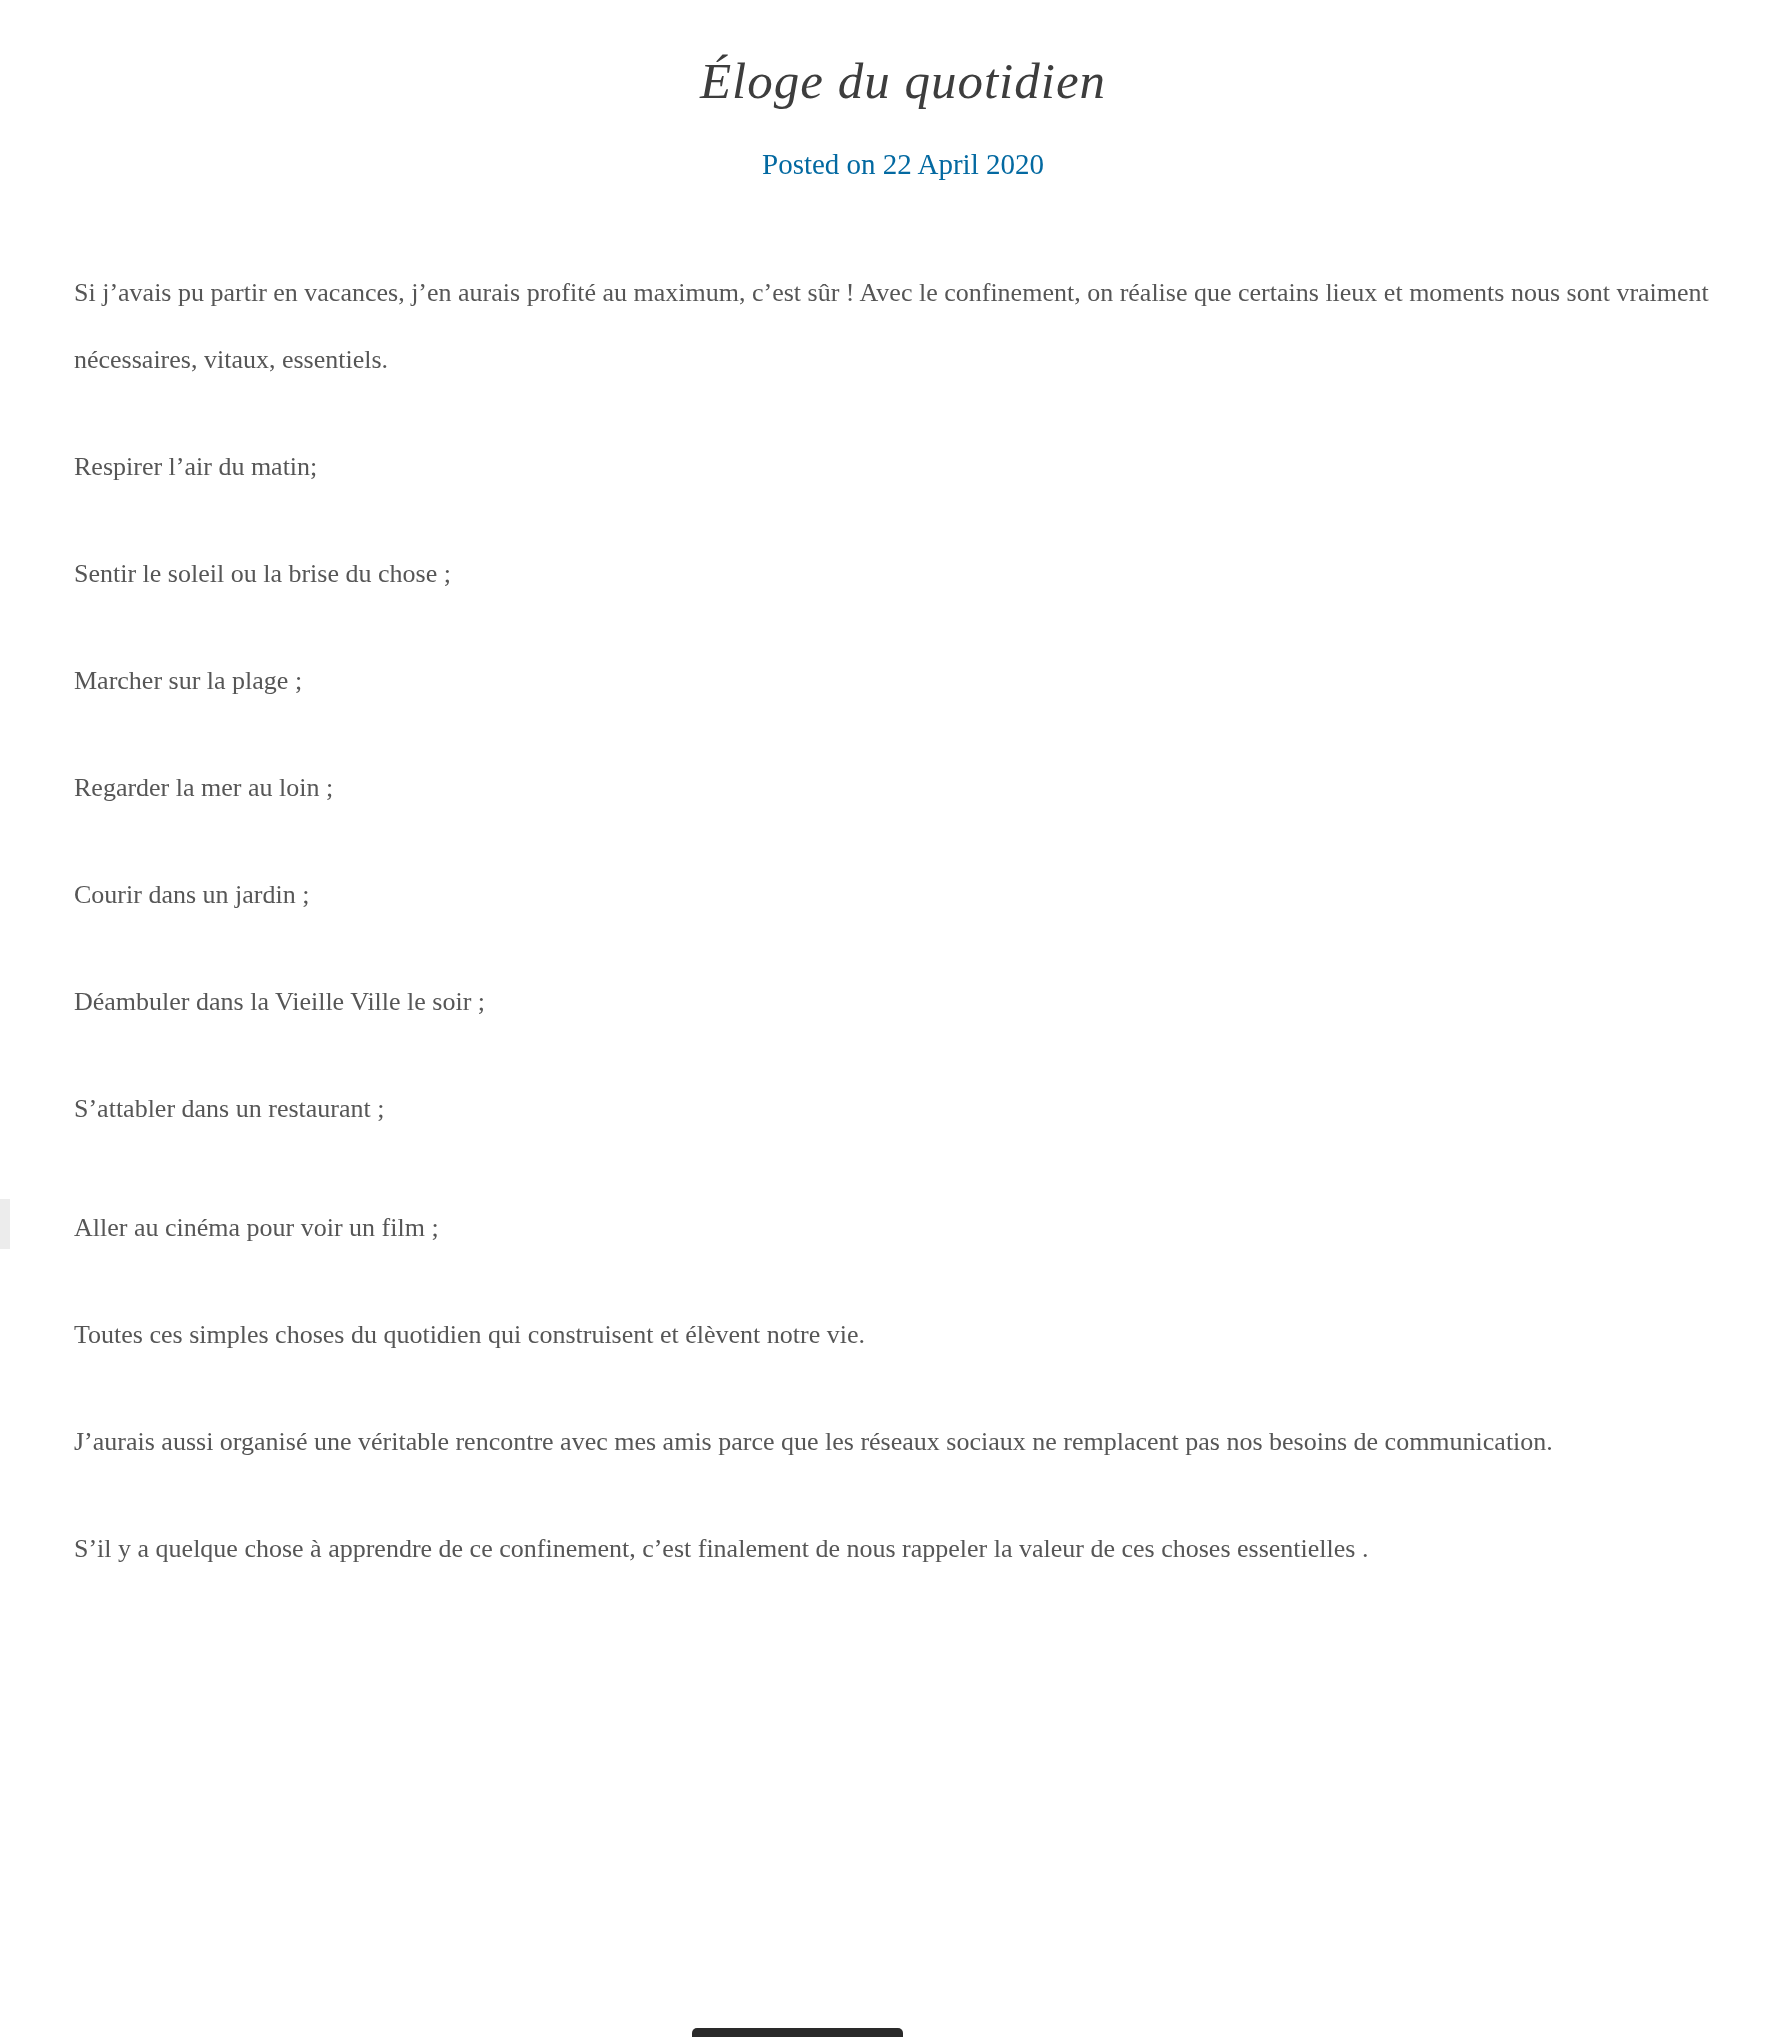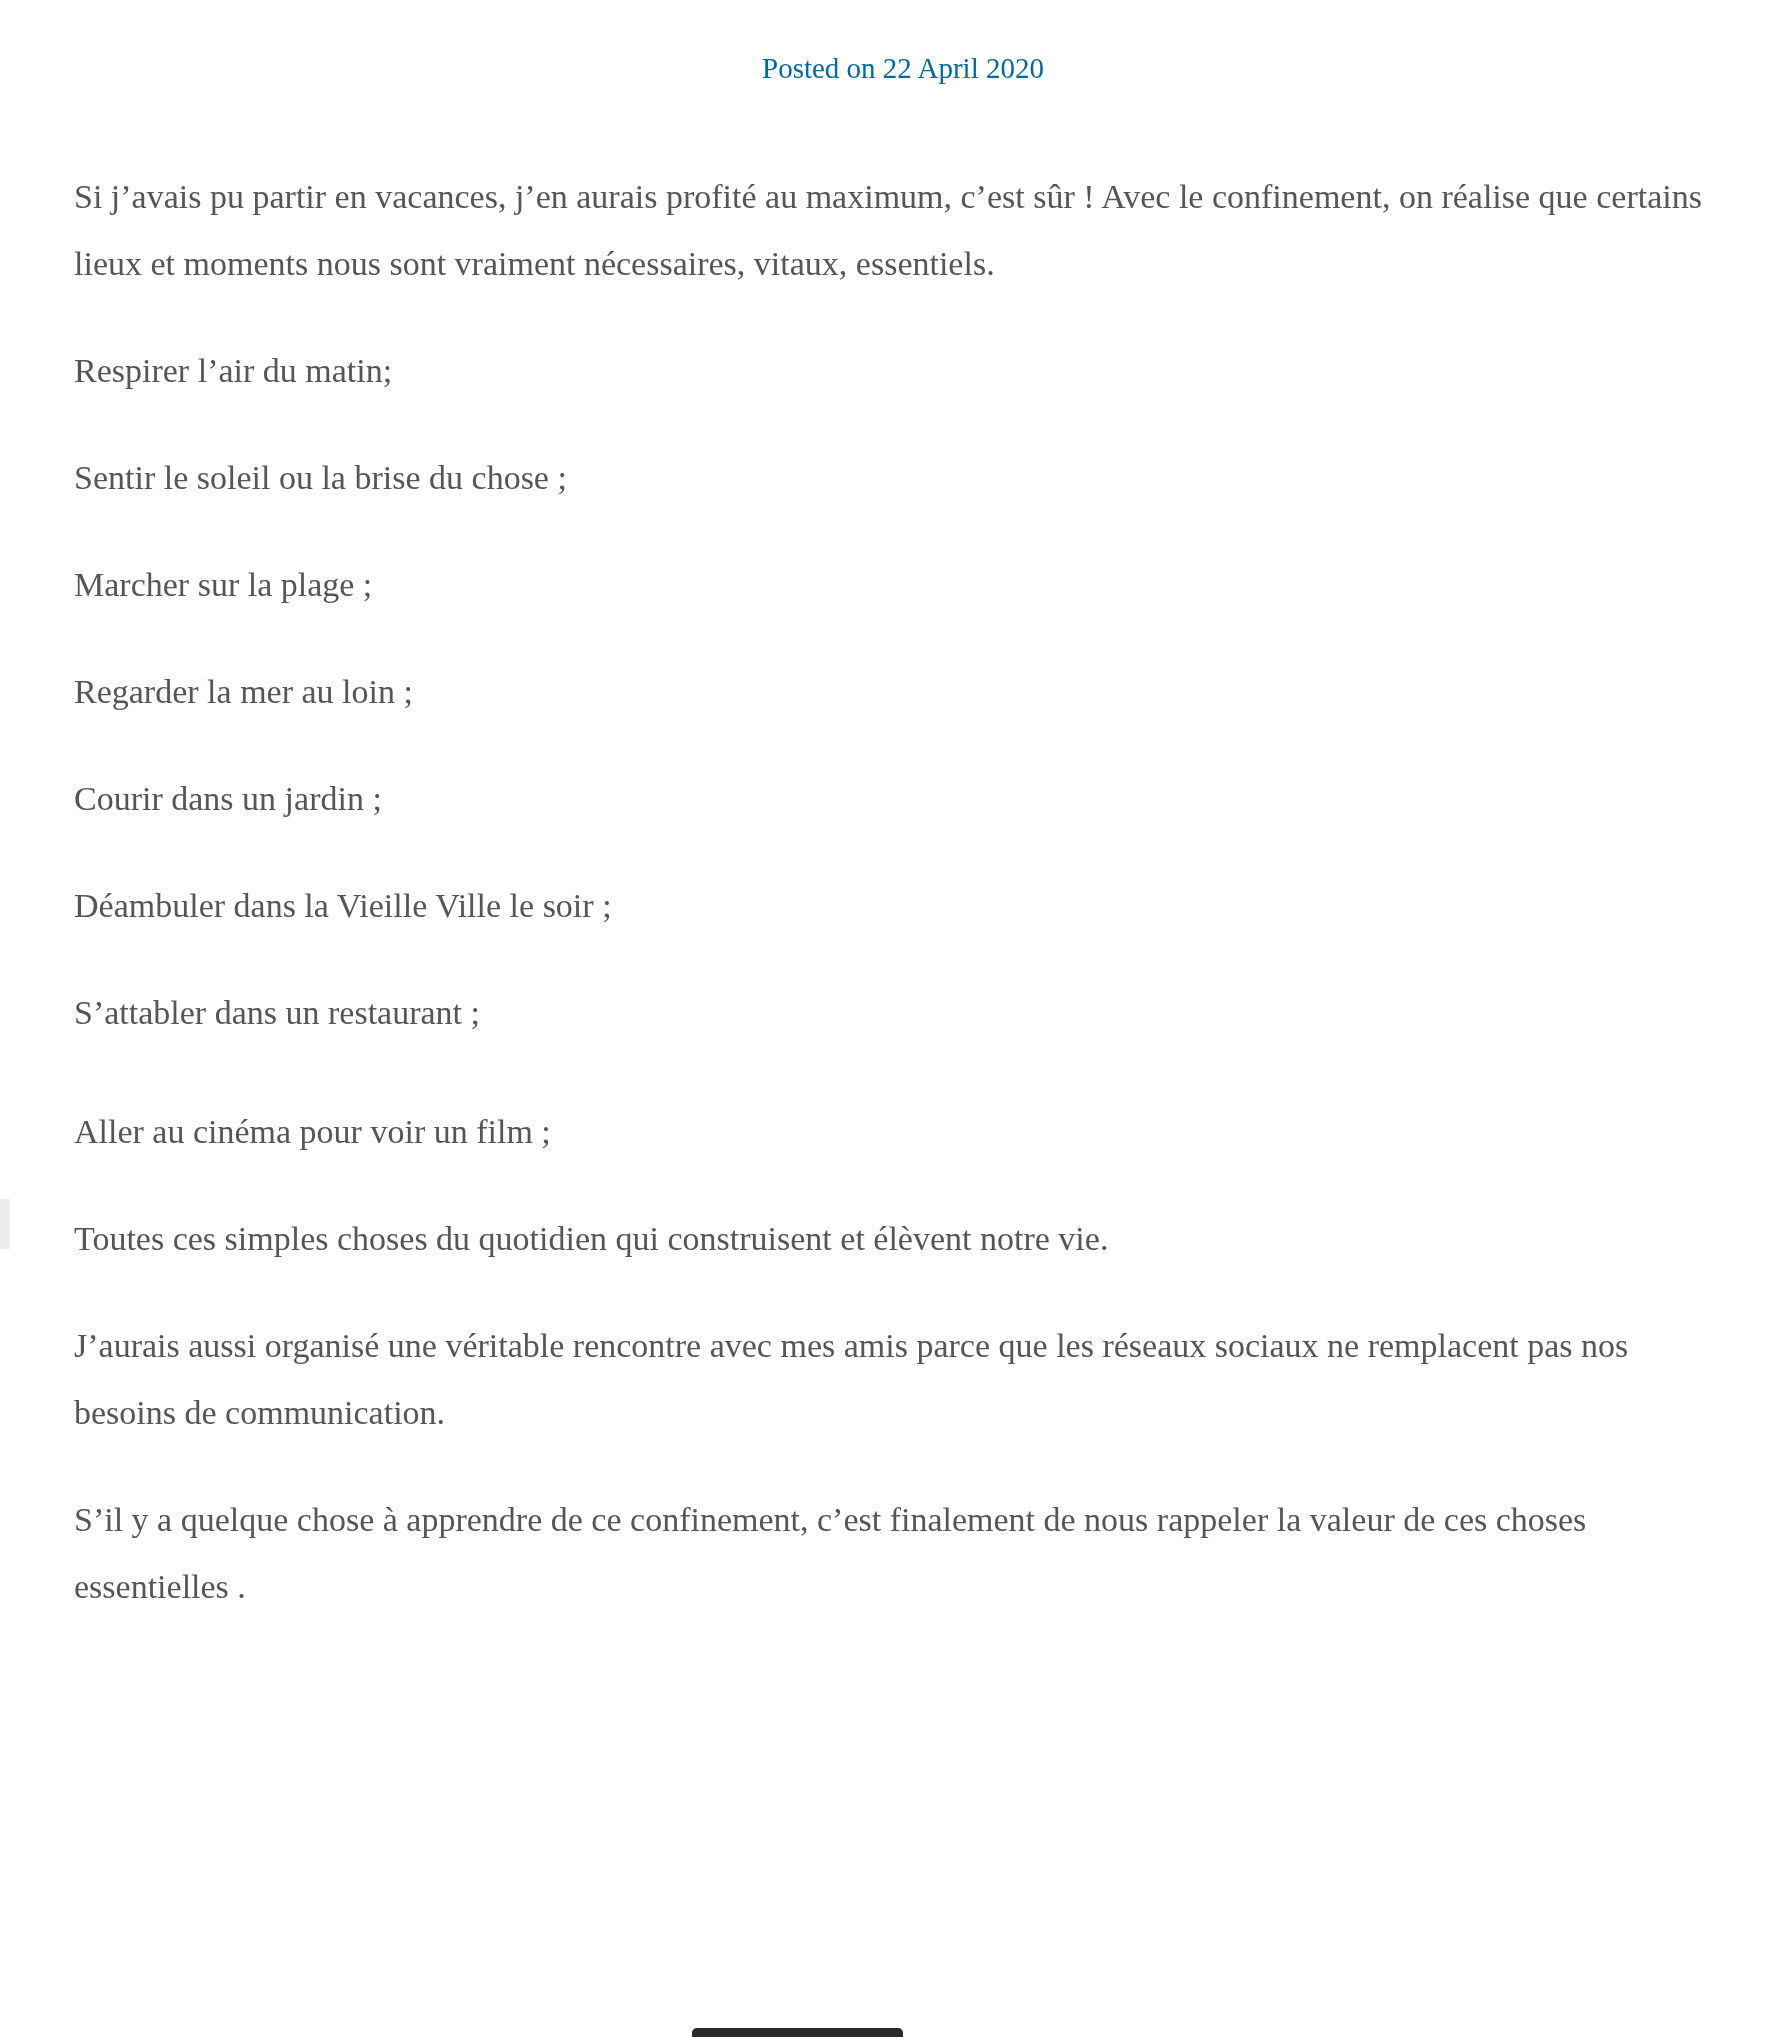--- a/index.html
+++ b/index.html
@@ -26,21 +26,21 @@
     margin: 0 0 38px 0;
     letter-spacing: 1px;
   }
   .post-meta {
     font-size: 29px;
     color: #0369a1;
     text-align: center;
     margin: 0 0 78px 0;
   }
   .post-body p {
-    font-size: 34px;
+    font-size: 26px;
     color: #565656;
     line-height: 67px;
     margin: 0 0 40px 0;
     max-width: 1672px;
   }
   .post-body p.gap-before {
     margin-top: 52px;
   }
   .edge-artifact {
     position: absolute;
@@ -57,20 +57,21 @@
     width: 211px;
     height: 10px;
     border-radius: 5px 5px 0 0;
     background: #2a2a2a;
   }
 </style>
 </head>
 <body>
 
 <div class="post">
+  <h1 class="post-title">Éloge du quotidien</h1>
   <p class="post-meta">Posted on 22 April 2020</p>
 
   <div class="post-body">
     <p>Si j’avais pu partir en vacances, j’en aurais profité au maximum, c’est sûr ! Avec le confinement, on réalise que certains lieux et moments nous sont vraiment nécessaires, vitaux, essentiels.</p>
     <p>Respirer l’air du matin;</p>
     <p>Sentir le soleil ou la brise du chose ;</p>
     <p>Marcher sur la plage ;</p>
     <p>Regarder la mer au loin ;</p>
     <p>Courir dans un jardin ;</p>
     <p>Déambuler dans la Vieille Ville le soir ;</p>

